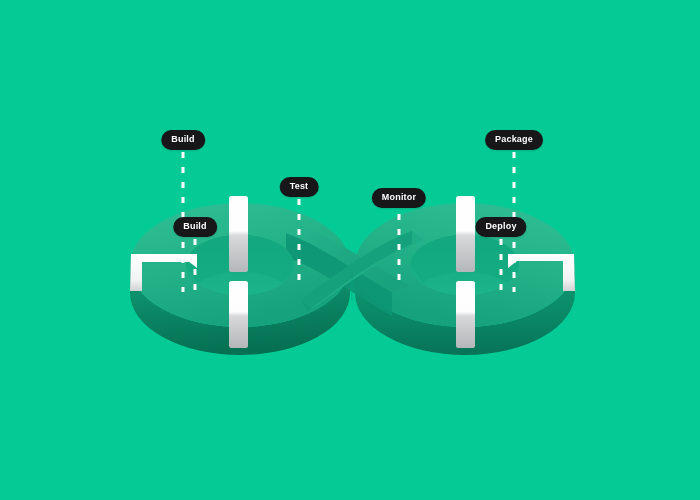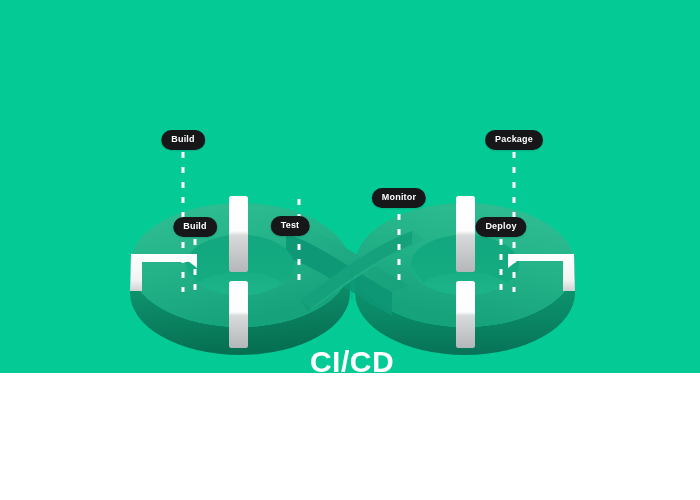--- a/index.html
+++ b/index.html
@@ -8,21 +8,21 @@
   }
   body {
     width: 700px;
     height: 500px;
     overflow: hidden;
     font-family: "Liberation Sans", sans-serif;
   }
   #stage {
     position: relative;
     width: 700px;
-    height: 373px;
+    height: 500px;
     background: #04cb96;
   }
   #infinity-svg {
     position: absolute;
     left: 0;
     top: 0;
     width: 700px;
     height: 500px;
   }
   .pill {
@@ -185,20 +185,19 @@
     <g>
       <rect x="229" y="196" width="19" height="76" rx="2.5" fill="url(#gradMarker)"></rect>
       <rect x="229" y="281" width="19" height="67" rx="2.5" fill="url(#gradMarker)"></rect>
       <rect x="456" y="196" width="19" height="76" rx="2.5" fill="url(#gradMarker)"></rect>
       <rect x="456" y="281" width="19" height="67" rx="2.5" fill="url(#gradMarker)"></rect>
     </g>
   </svg>
 
   <div class="pill" style="left:183px; top:130px;">Build</div>
   <div class="pill" style="left:195px; top:217px;">Build</div>
-  <div class="pill" style="left:290px; top:177px;margin-top:39px;">Test</div>
+  <div class="pill" style="left:299px; top:177px;">Test</div>
   <div class="pill" style="left:399px; top:188px;">Monitor</div>
   <div class="pill" style="left:501px; top:217px;">Deploy</div>
   <div class="pill" style="left:514px; top:130px;">Package</div>
 
-  <div class="title" style="left:352px; top:345px;">CI/CD</div>
 
 </div>
 
 </body></html>

